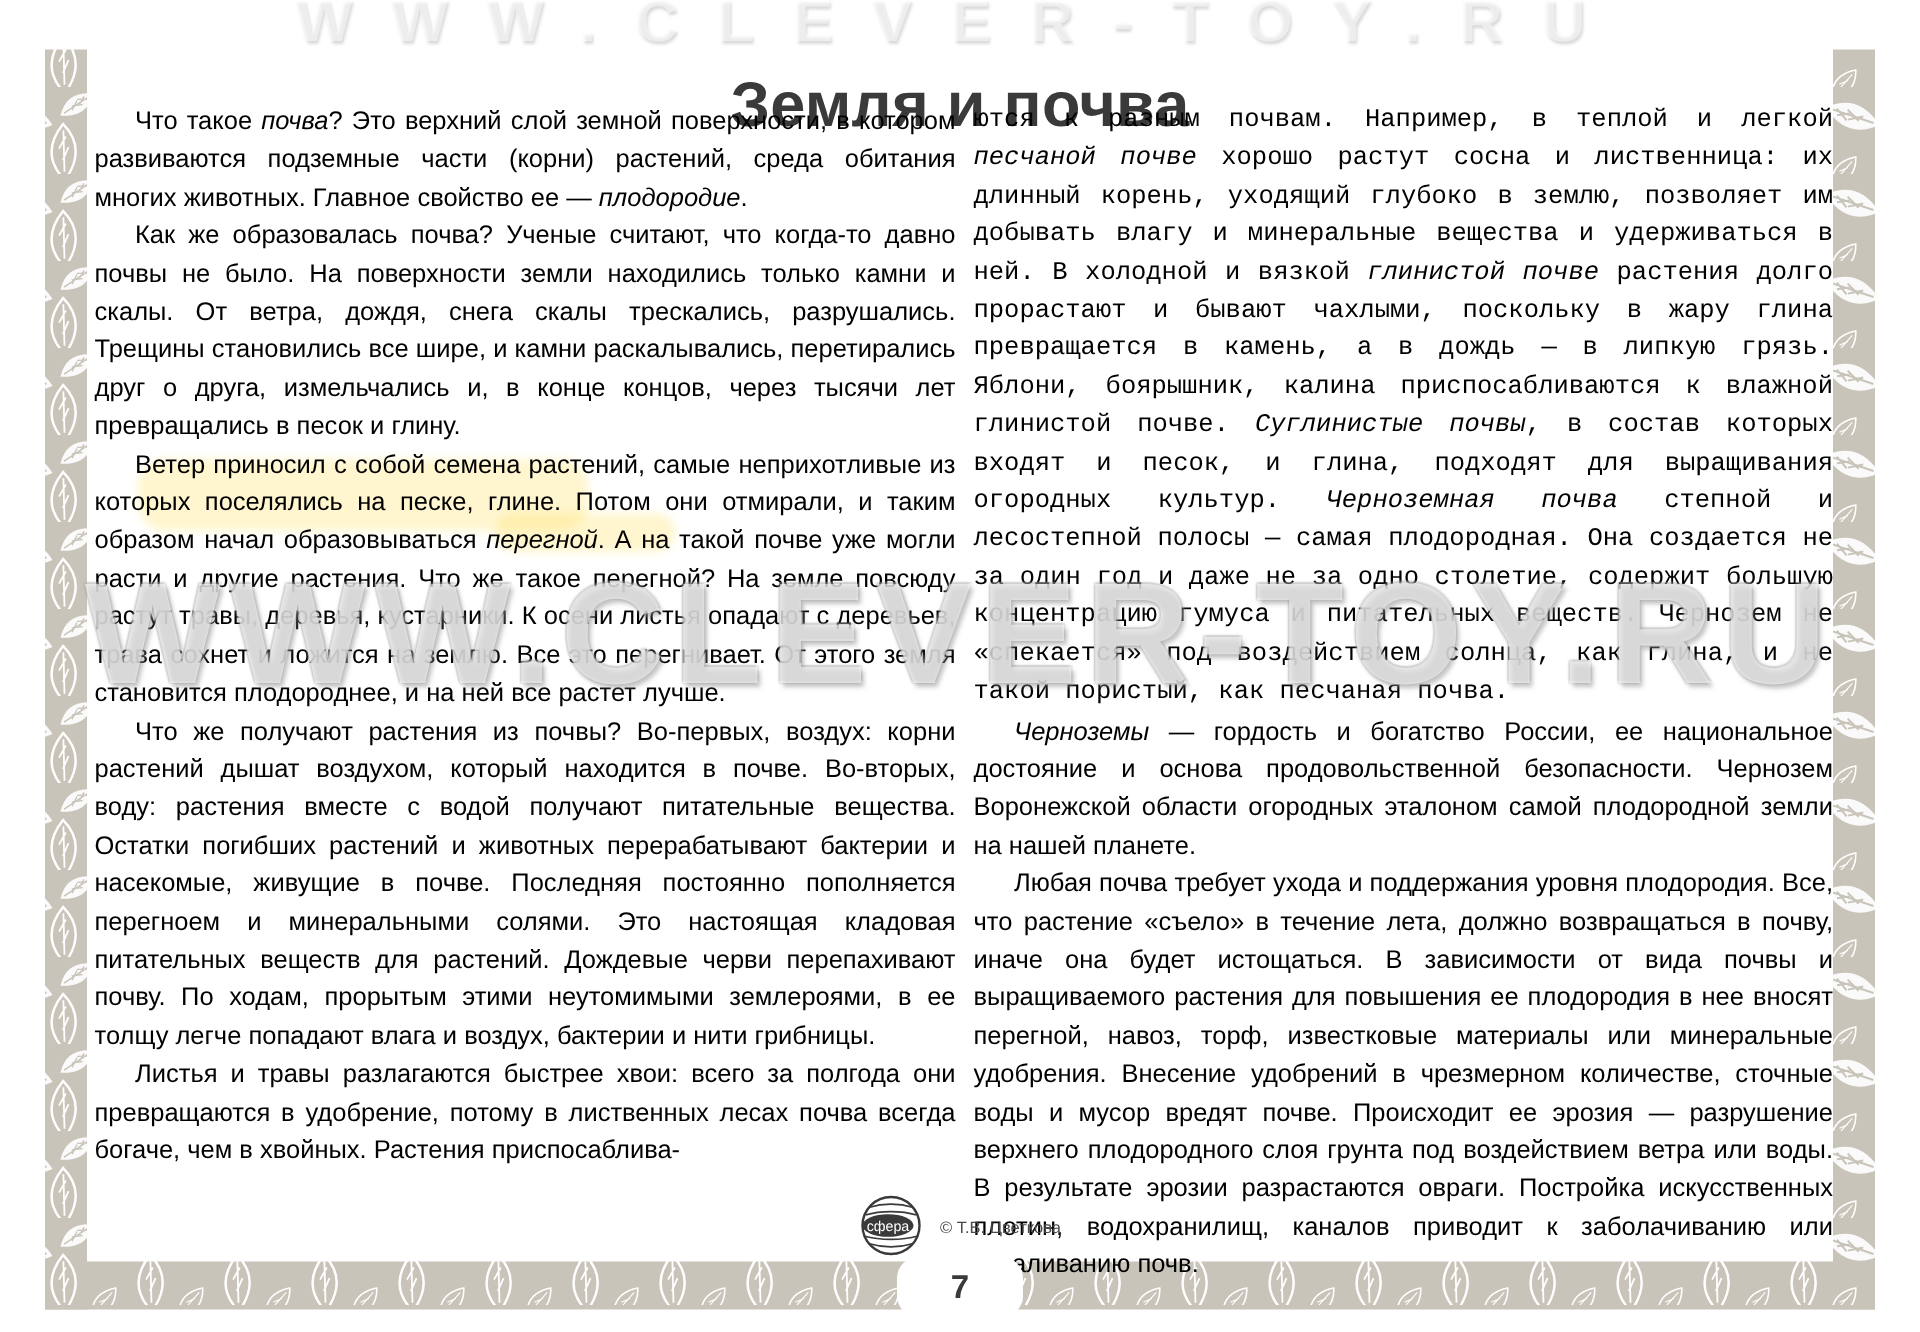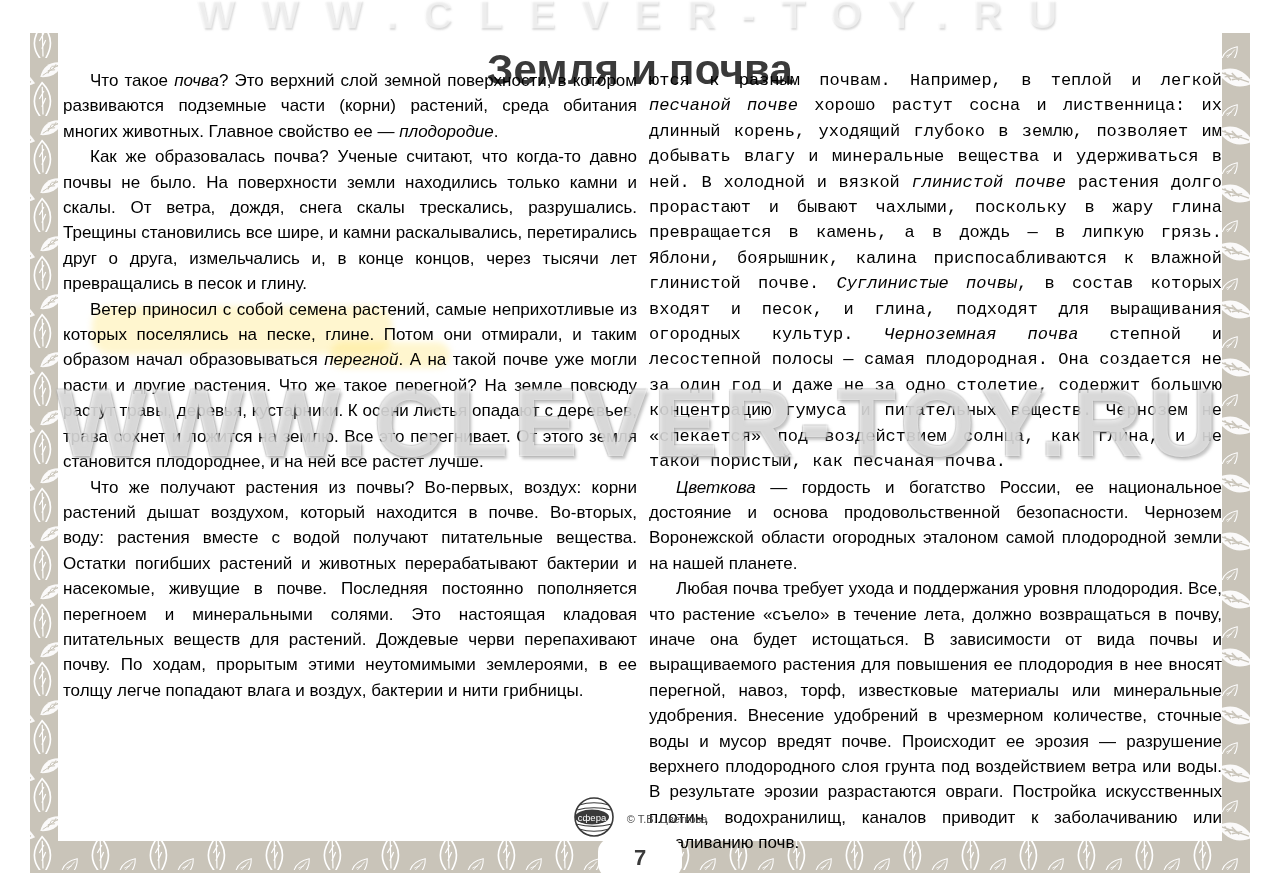--- a/index.html
+++ b/index.html
@@ -104,25 +104,26 @@
   <h1 class="title">Земля и почва</h1>
 
   <div class="hl hl1"></div>
   <div class="hl hl2"></div>
 
   <div class="col col-left">
     <p><span>Что такое </span><span class="it">почва</span><span>? Это верхний слой земной поверхности, в котором развиваются подземные части (корни) растений, среда обитания многих животных. Главное свойство ее — </span><span class="it">плодородие</span><span>.</span></p>
     <p><span>Как же образовалась почва? Ученые считают, что когда-то давно почвы не было. На поверхности земли находились только камни и скалы. От ветра, дождя, снега скалы трескались, разрушались. Трещины становились все шире, и камни раскалывались, перетирались друг о друга, измельчались и, в конце концов, через тысячи лет превращались в песок и глину.</span></p>
     <p><span>Ветер приносил с собой семена растений, самые неприхотливые из которых поселялись на песке, глине. Потом они отмирали, и таким образом начал образовываться </span><span class="it">перегной</span><span>. А на такой почве уже могли расти и другие растения. Что же такое перегной? На земле повсюду растут травы, деревья, кустарники. К осени листья опадают с деревьев, трава сохнет и ложится на землю. Все это перегнивает. От этого земля становится плодороднее, и на ней все растет лучше.</span></p>
     <p><span>Что же получают растения из почвы? Во-первых, воздух: корни растений дышат воздухом, который находится в почве. Во-вторых, воду: растения вместе с водой получают питательные вещества. Остатки погибших растений и животных перерабатывают бактерии и насекомые, живущие в почве. Последняя постоянно пополняется перегноем и минеральными солями. Это настоящая кладовая питательных веществ для растений. Дождевые черви перепахивают почву. По ходам, прорытым этими неутомимыми землероями, в ее толщу легче попадают влага и воздух, бактерии и нити грибницы.</span></p>
+    <p><span>Листья и травы разлагаются быстрее хвои: всего за полгода они превращаются в удобрение, потому в лиственных лесах почва всегда богаче, чем в хвойных. Растения приспосаблива-</span></p>
   </div>
 
   <div class="col col-right">
     <p class="noindent"><span>ются к разным почвам. Например, в теплой и легкой </span><span class="it">песчаной почве</span><span> хорошо растут сосна и лиственница: их длинный корень, уходящий глубоко в землю, позволяет им добывать влагу и минеральные вещества и удерживаться в ней. В холодной и вязкой </span><span class="it">глинистой почве</span><span> растения долго прорастают и бывают чахлыми, поскольку в жару глина превращается в камень, а в дождь — в липкую грязь. Яблони, боярышник, калина приспосабливаются к влажной глинистой почве. </span><span class="it">Суглинистые почвы</span><span>, в состав которых входят и песок, и глина, подходят для выращивания огородных культур. </span><span class="it">Черноземная почва</span><span> степной и лесостепной полосы — самая плодородная. Она создается не за один год и даже не за одно столетие, содержит большую концентрацию гумуса и питательных веществ. Чернозем не «спекается» под воздействием солнца, как глина, и не такой пористый, как песчаная почва.</span></p>
-    <p><span class="it">Цветкова</span><span> — гордость и богатство России, ее национальное достояние и основа продовольственной безопасности. Чернозем Воронежской области огородных эталоном самой плодородной земли на нашей планете.</span></p>
+    <p><span class="it">Черноземы</span><span> — гордость и богатство России, ее национальное достояние и основа продовольственной безопасности. Чернозем Воронежской области огородных эталоном самой плодородной земли на нашей планете.</span></p>
     <p><span>Любая почва требует ухода и поддержания уровня плодородия. Все, что растение «съело» в течение лета, должно возвращаться в почву, иначе она будет истощаться. В зависимости от вида почвы и выращиваемого растения для повышения ее плодородия в нее вносят перегной, навоз, торф, известковые материалы или минеральные удобрения. Внесение удобрений в чрезмерном количестве, сточные воды и мусор вредят почве. Происходит ее эрозия — разрушение верхнего плодородного слоя грунта под воздействием ветра или воды. В результате эрозии разрастаются овраги. Постройка искусственных плотин, водохранилищ, каналов приводит к заболачиванию или засаливанию почв.</span></p>
   </div>
 
   <div class="wm-main">WWW.CLEVER-TOY.RU</div>
 
   <div class="footer">
     <svg width="42" height="42" viewBox="0 0 42 42" aria-hidden="true">
       <circle cx="21" cy="21" r="19" fill="none" stroke="#3a3a3a" stroke-width="1.6"></circle>
       <path d="M4 14 C 14 11 28 11 38 14" fill="none" stroke="#3a3a3a" stroke-width="1.2"></path>
       <path d="M3 28 C 14 31 28 31 39 28" fill="none" stroke="#3a3a3a" stroke-width="1.2"></path>

